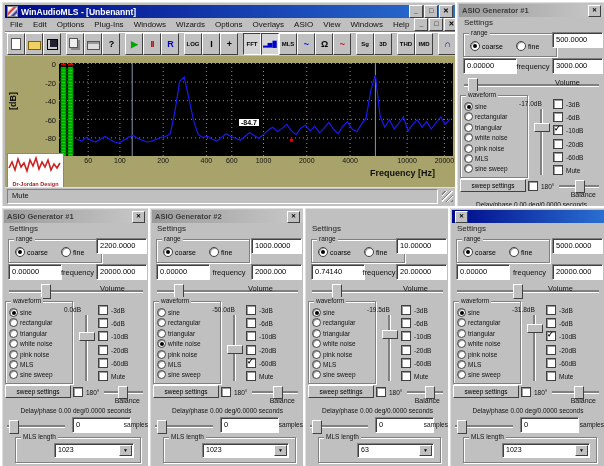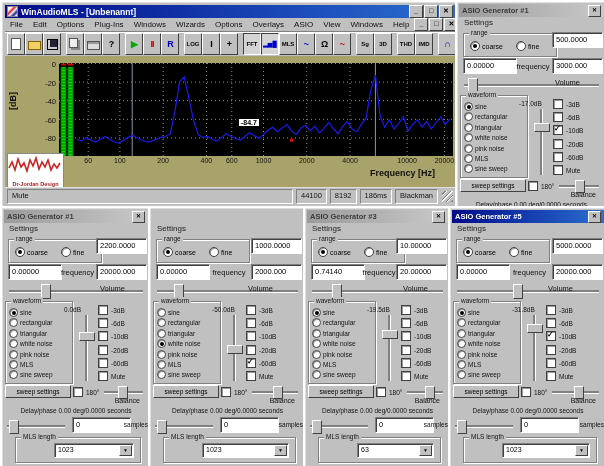--- a/index.html
+++ b/index.html
@@ -324,26 +324,20 @@
       <div id="marker-label">-84.7</div>
       <div id="logo">
         <svg width="53" height="22" viewBox="0 0 53 22">
           <polyline points="1,14 4,8 7,16 10,5 13,13 16,9 19,17 22,6 25,12 28,4 31,15 34,8 37,13 40,6 43,16 46,10 49,14 52,9" fill="none" stroke="#cc2222" stroke-width="1.6"></polyline>
         </svg>
         <div class="lgtext">Dr-Jordan Design</div>
       </div>
     </div>
     <div class="statusbar">
       <span class="scell ready">Mute</span>
-      <span id="status-cells" style="display:flex;gap:3px;">
-          <span class="scell">44100</span>
-          <span class="scell">8192</span>
-          <span class="scell">186ms</span>
-          <span class="scell">Blackman</span>
-        </span>
       <span class="grip"></span>
     </div>
   </div>
 
 <div class="win genwin" style="left: 455px; top: 0px; width: 149px; height: 207px;">
       <div class="g-title">
         <span class="g-ttext">ASIO Generator #1</span>
         <span class="g-close">✕</span>
       </div>
       <div class="g-menu">Settings</div>
@@ -457,20 +451,24 @@
       <div class="g-slabel">samples</div>
       <div class="ggroup g-mls">
         <span class="g-legend">MLS length</span>
         <div class="dd">
           <span class="ddval">1023</span>
           <span class="ddbtn">▼</span>
         </div>
       </div>
     </div>
     <div class="win genwin" style="left: 148px; top: 206px; width: 155px; height: 260px;">
+      <div class="g-title">
+        <span class="g-ttext">ASIO Generator #2</span>
+        <span class="g-close">✕</span>
+      </div>
       <div class="g-menu">Settings</div>
       <div class="ggroup g-range">
         <span class="g-legend">range</span>
         <span class="ritem c1"><span class="radio on"></span><span>coarse</span></span>
         <span class="ritem c2"><span class="radio"></span><span>fine</span></span>
       </div>
       <div class="field g-ftop">1000.0000</div>
       <div class="field g-fleft">0.00000</div>
       <div class="g-flabel">frequency</div>
       <div class="field g-fright">2000.000</div>
@@ -520,24 +518,20 @@
       <div class="g-slabel">samples</div>
       <div class="ggroup g-mls">
         <span class="g-legend">MLS length</span>
         <div class="dd">
           <span class="ddval">1023</span>
           <span class="ddbtn">▼</span>
         </div>
       </div>
     </div>
     <div class="win genwin" style="left: 303px; top: 206px; width: 145px; height: 260px;">
-      <div class="g-title">
-        <span class="g-ttext">ASIO Generator #3</span>
-        <span class="g-close">✕</span>
-      </div>
       <div class="g-menu">Settings</div>
       <div class="ggroup g-range">
         <span class="g-legend">range</span>
         <span class="ritem c1"><span class="radio on"></span><span>coarse</span></span>
         <span class="ritem c2"><span class="radio"></span><span>fine</span></span>
       </div>
       <div class="field g-ftop">10.00000</div>
       <div class="field g-fleft">0.74140</div>
       <div class="g-flabel">frequency</div>
       <div class="field g-fright">20.00000</div>
@@ -588,21 +582,20 @@
       <div class="ggroup g-mls">
         <span class="g-legend">MLS length</span>
         <div class="dd">
           <span class="ddval">63</span>
           <span class="ddbtn">▼</span>
         </div>
       </div>
     </div>
     <div class="win genwin active" style="left: 448px; top: 206px; width: 156px; height: 260px;">
       <div class="g-title">
-        <span class="g-ttext">ASIO Generator #5</span>
         <span class="g-close">✕</span>
       </div>
       <div class="g-menu">Settings</div>
       <div class="ggroup g-range">
         <span class="g-legend">range</span>
         <span class="ritem c1"><span class="radio on"></span><span>coarse</span></span>
         <span class="ritem c2"><span class="radio"></span><span>fine</span></span>
       </div>
       <div class="field g-ftop">5000.0000</div>
       <div class="field g-fleft">0.00000</div>

